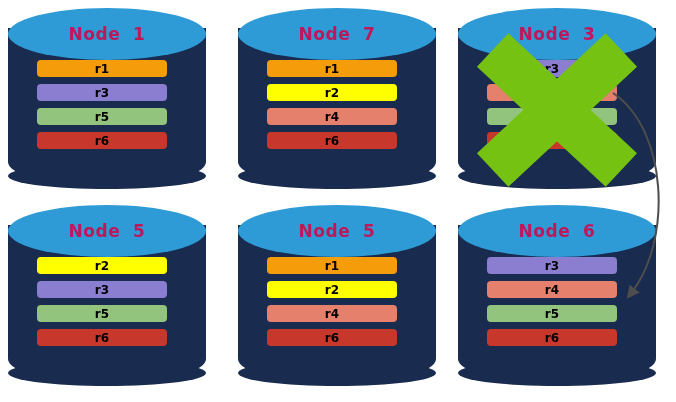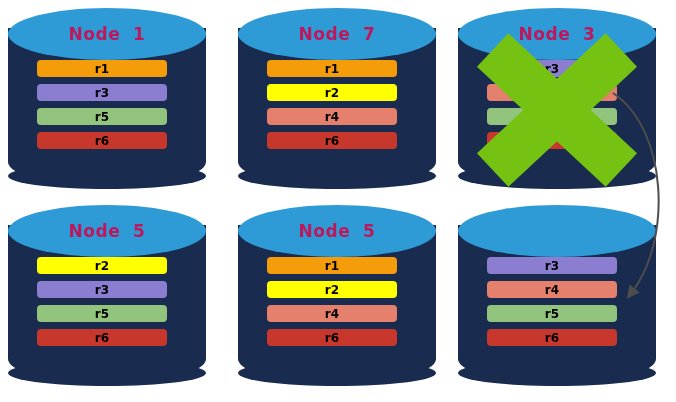--- a/index.html
+++ b/index.html
@@ -188,20 +188,21 @@
       <div class="recs">
         <div class="rec" style="background: rgb(245, 156, 11);">r1</div>
         <div class="rec" style="background: rgb(255, 255, 0);">r2</div>
         <div class="rec" style="background: rgb(228, 128, 107);">r4</div>
         <div class="rec" style="background: rgb(200, 55, 43);">r6</div>
       </div>
     </div>
     <div class="node" style="left: 458px; top: 205px;">
       <div class="body" style="background: rgb(25, 43, 78);"></div>
       <div class="top" style="background: rgb(46, 155, 214);"></div>
+      <div class="title">Node  6</div>
       <div class="recs">
         <div class="rec" style="background: rgb(139, 125, 208);">r3</div>
         <div class="rec" style="background: rgb(228, 128, 107);">r4</div>
         <div class="rec" style="background: rgb(146, 196, 125);">r5</div>
         <div class="rec" style="background: rgb(200, 55, 43);">r6</div>
       </div>
     </div>
     <svg id="arrow-layer" viewBox="0 0 676 402" width="676" height="402">
     <defs>
       <marker id="arrowhead" markerWidth="7" markerHeight="7" refX="2.2" refY="3.2" orient="auto">

